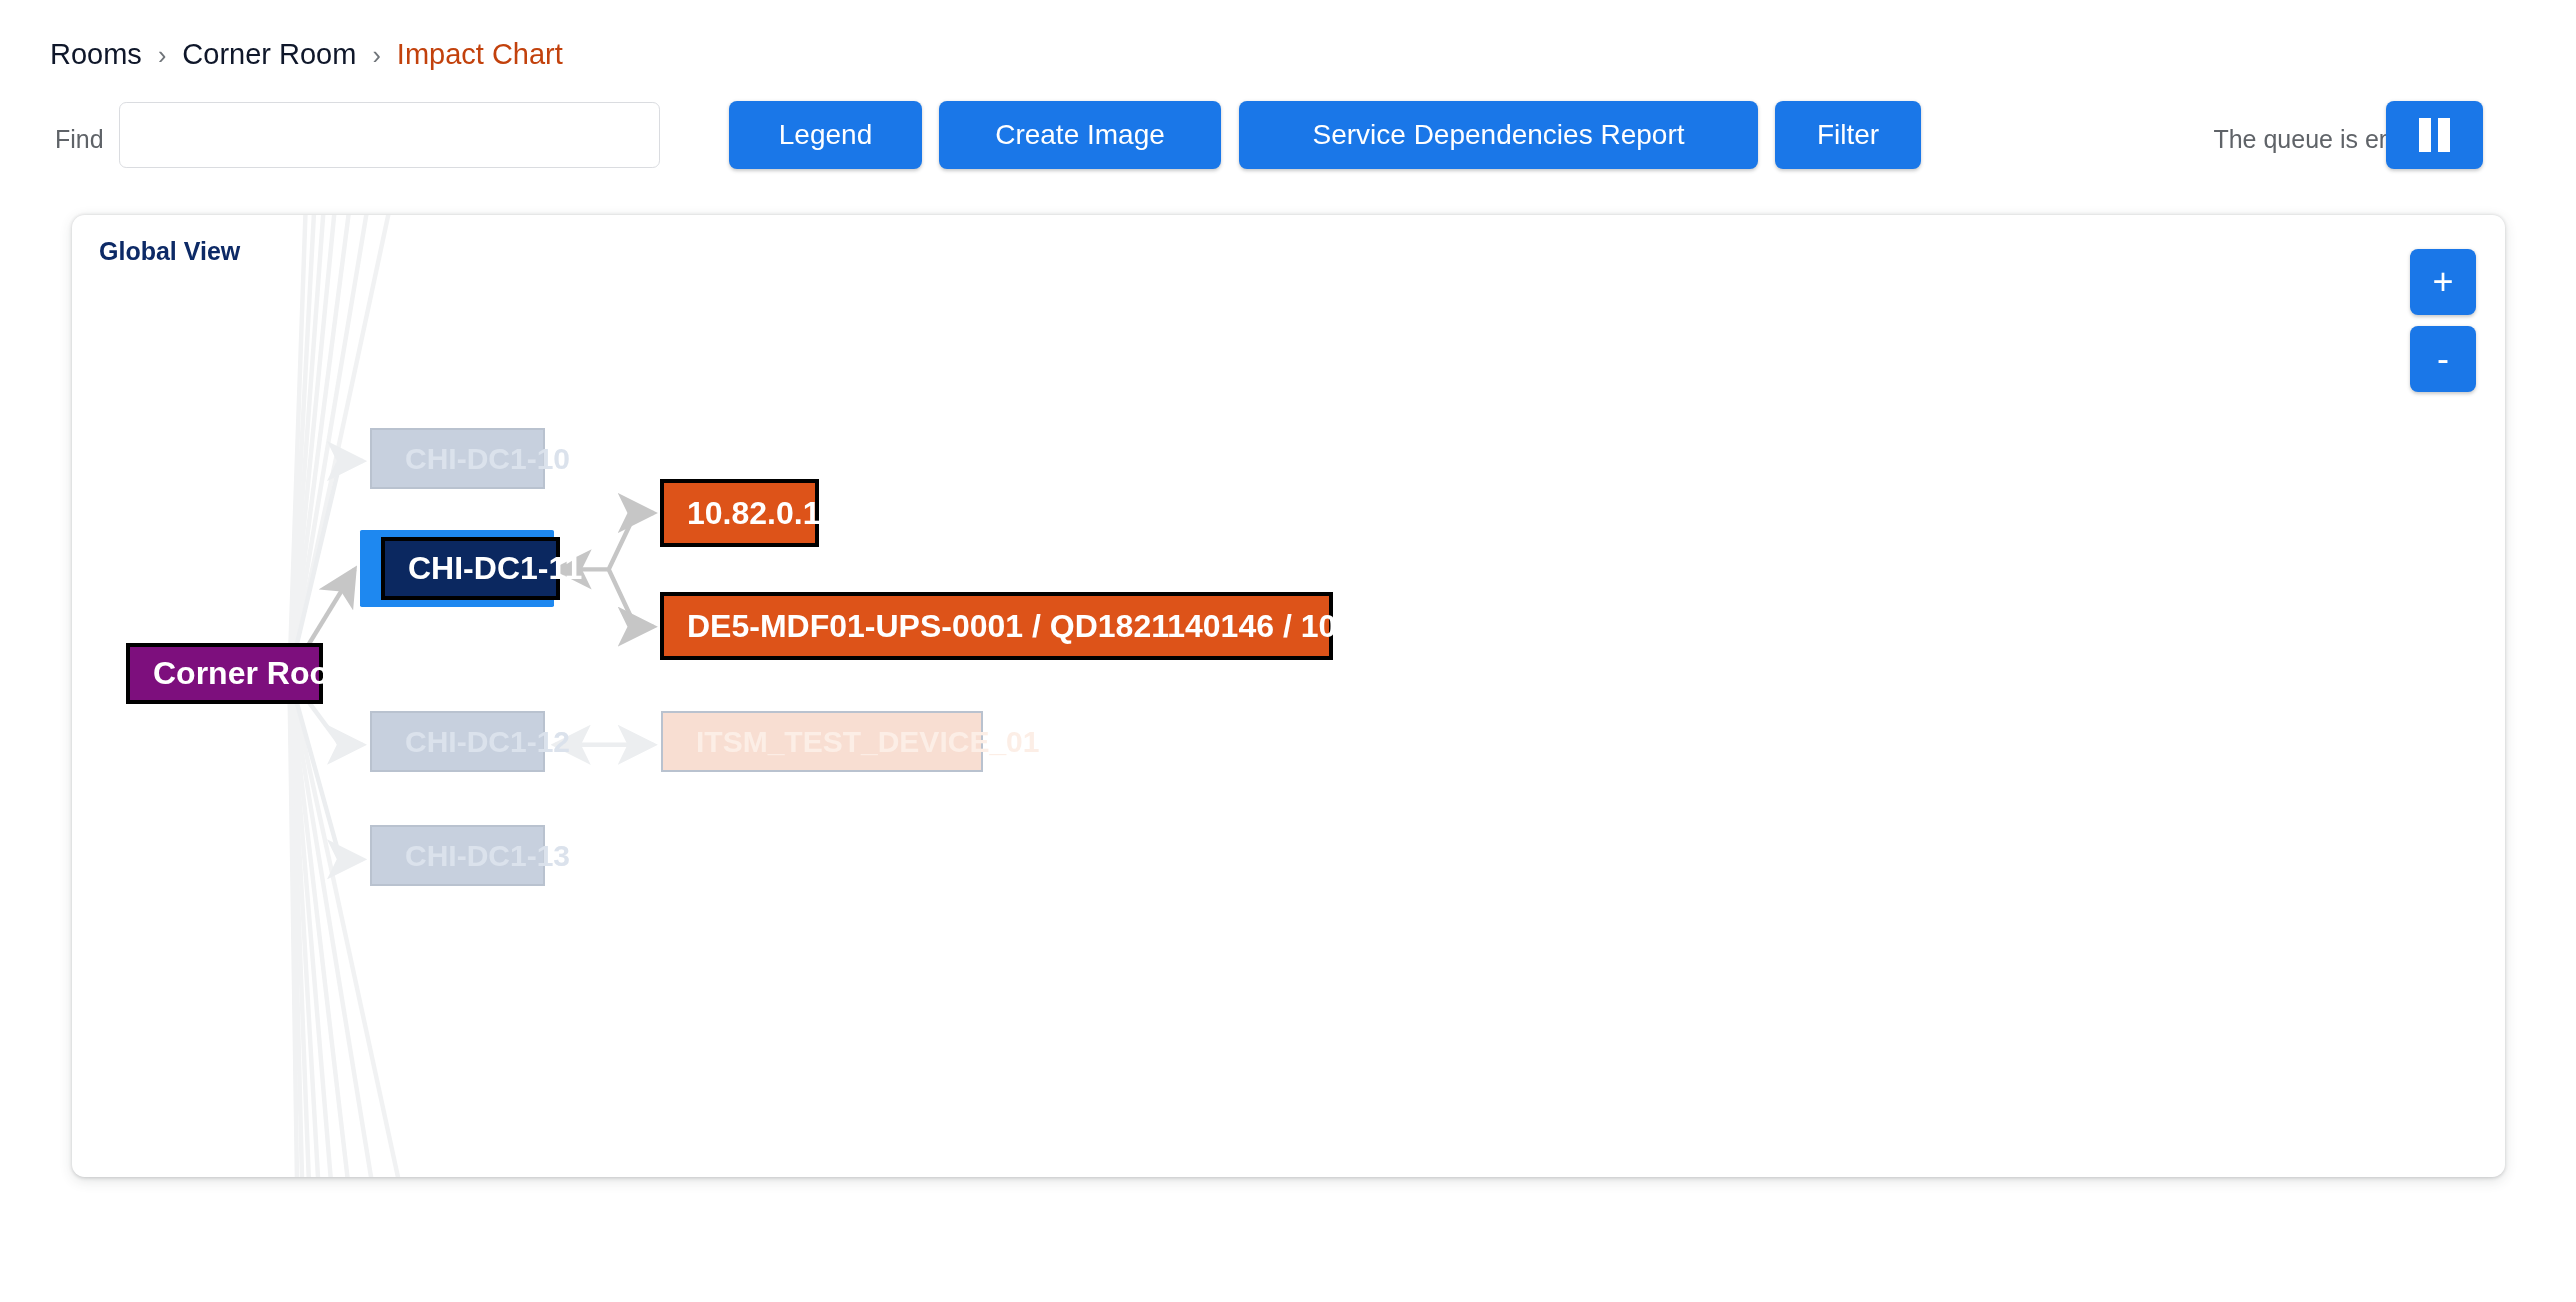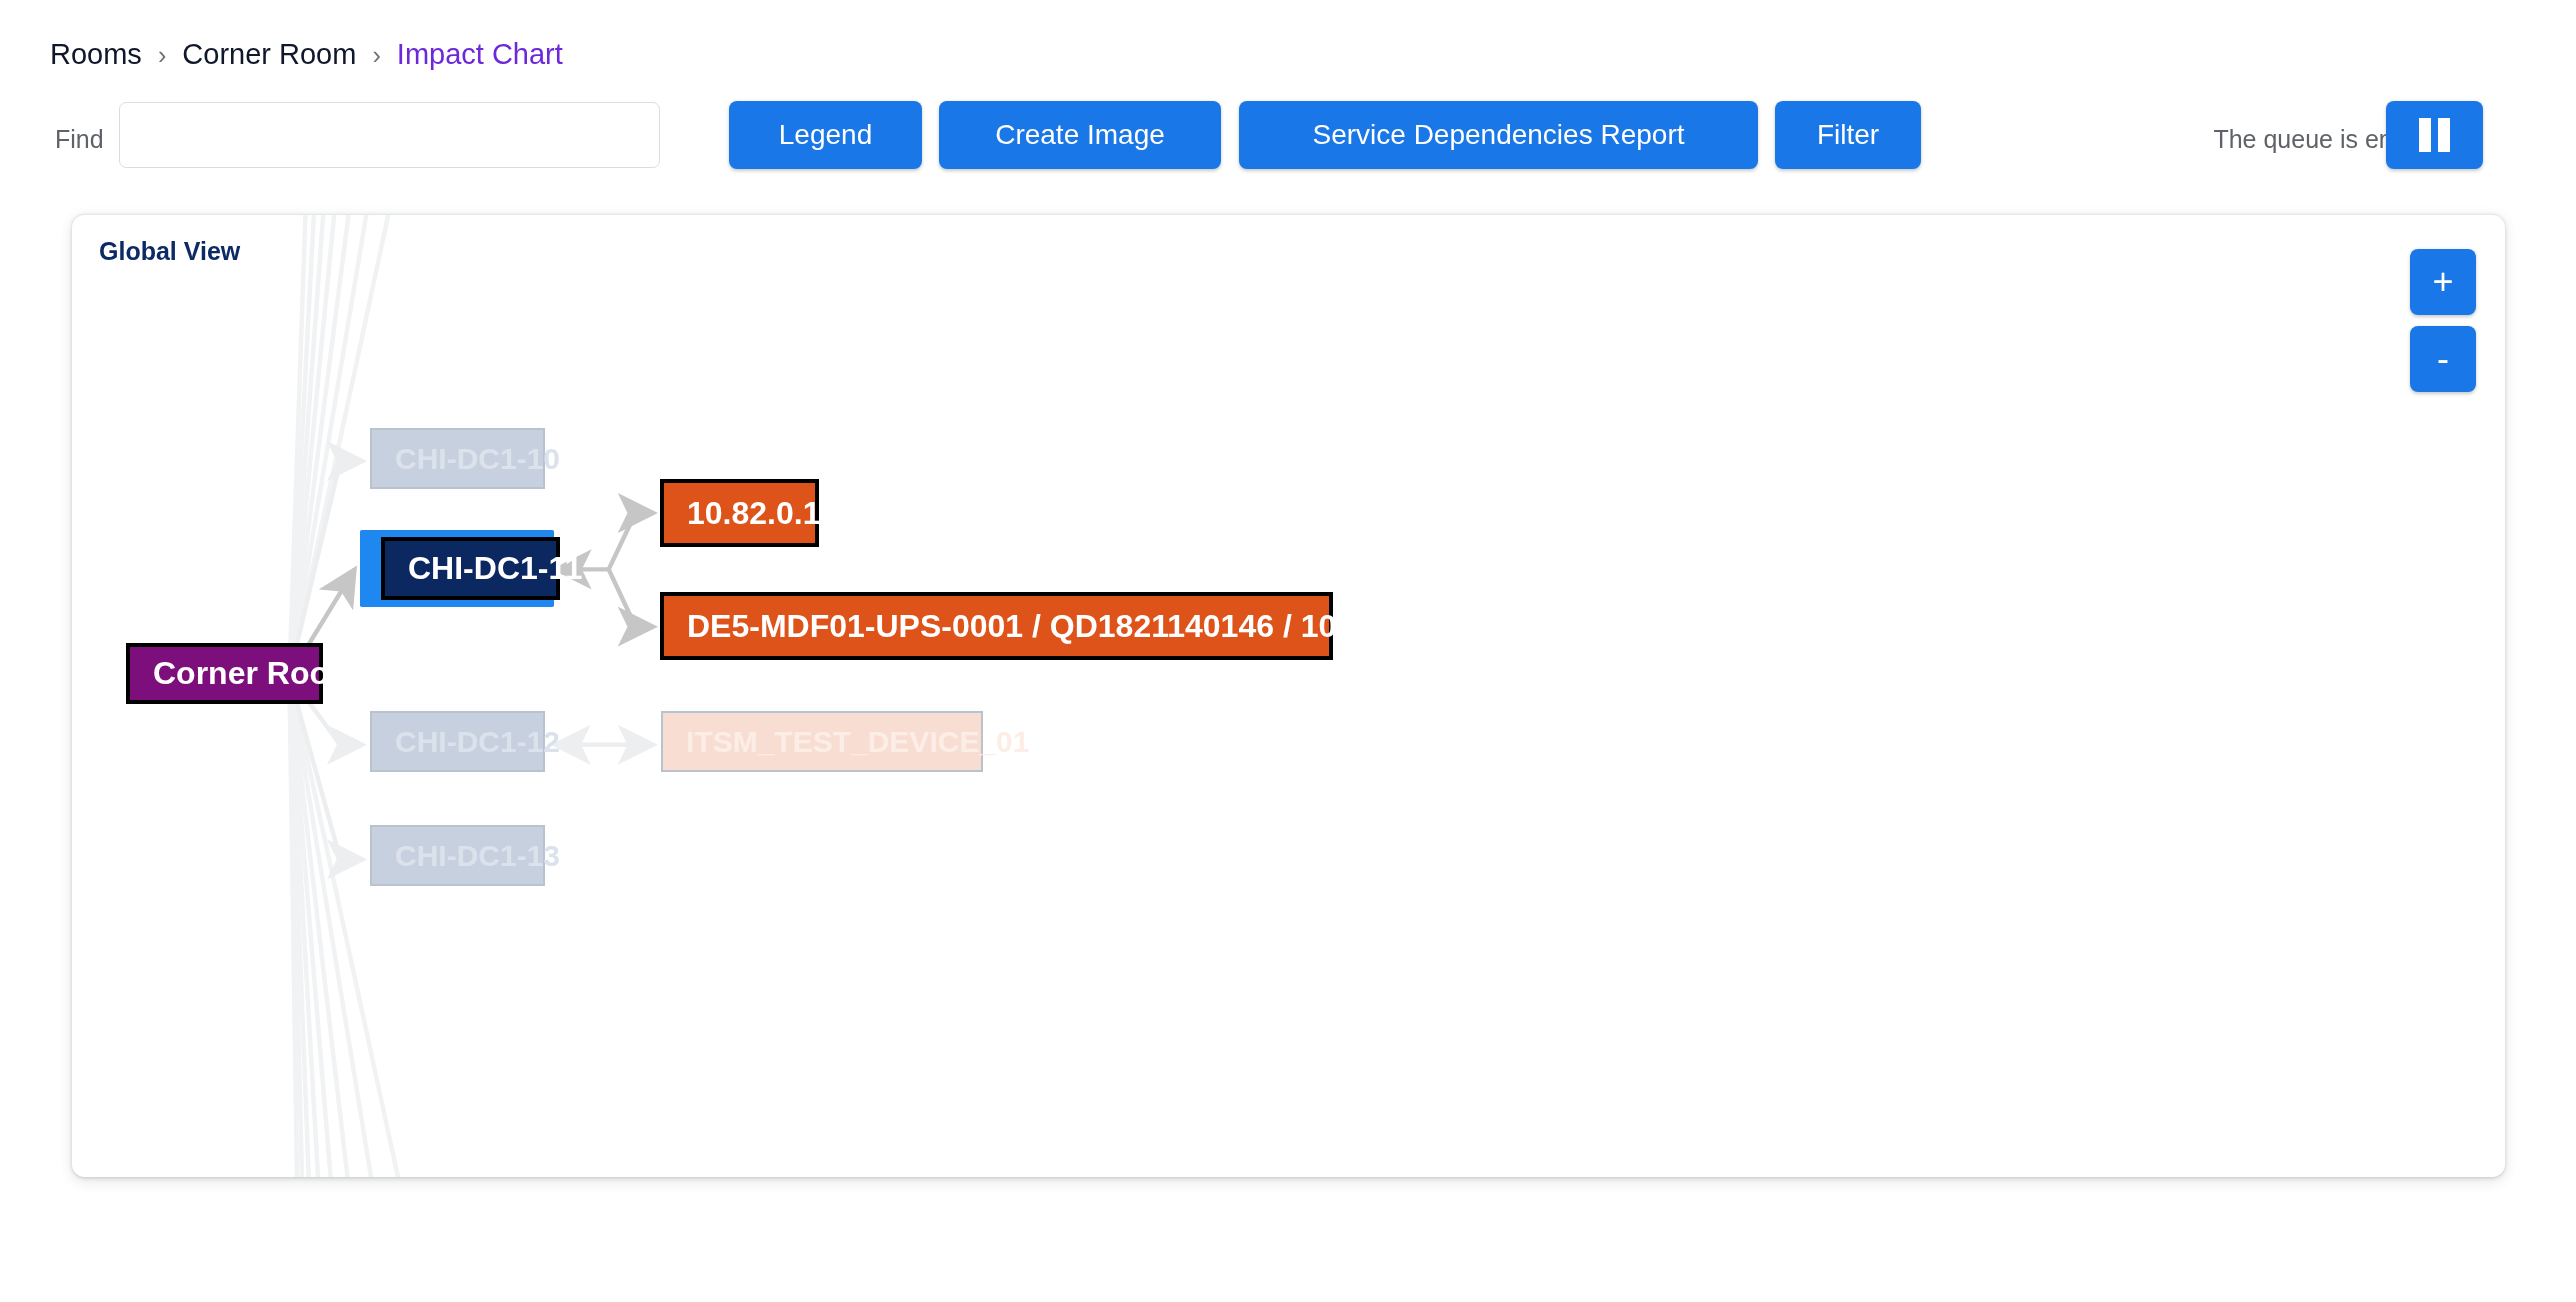--- a/index.html
+++ b/index.html
@@ -12,21 +12,21 @@
   }
   #root { position: relative; width: 2576px; height: 1302px; background:#fff; }
 
   
   .breadcrumb {
     position: absolute; left: 50px; top: 38px;
     font-size: 29px; line-height: 32px; white-space: nowrap;
   }
   .crumb-link { color: #0f172a; cursor: pointer; }
   .crumb-sep { color: #70757a; padding: 0 8px; font-size: 25px; }
-  .crumb-current { color: #6d28d9; }
+  .crumb-current { color: #c2410c; }
 
   
   .find-label {
     position: absolute; left: 55px; top: 125px;
     font-size: 25px; color: #5f6368;
   }
   .find-input {
     position: absolute; left: 119px; top: 102px;
     width: 541px; height: 66px;
     border: 0.9px solid #dadce0; border-radius: 7.2px;
@@ -97,21 +97,21 @@
   
   .node {
     position: absolute;
     display: flex; align-items: center;
     font-weight: bold; white-space: nowrap;
     z-index: 4; cursor: pointer;
   }
   .node .lbl { padding: 0 23px; }
 
   .node.solid { border: 4.5px solid #000; color: #fff; }
-  .node.faded { border: 2.7px solid #b9c2cf; }
+  .node.faded { border: 2.7px solid #b9c2cf; padding-left: 10px; }
 
   .n-room { background: #7d0f7d; font-size: 32px; }
   .n-sel-outline {
     position: absolute; z-index: 3;
     background: #1e88f0; border-radius: 1.8px;
   }
   .n-dc11 { background: #0b2860; font-size: 32px; }
   .n-orange { background: #dd5319; font-size: 32px; }
   .n-faded-blue { background: #c7d0de; color: #dbe2ec; font-size: 30px; }
   .n-faded-peach { background: #f8ded2; color: #fceee6; border-color:#dcc9be; font-size: 30px; }

